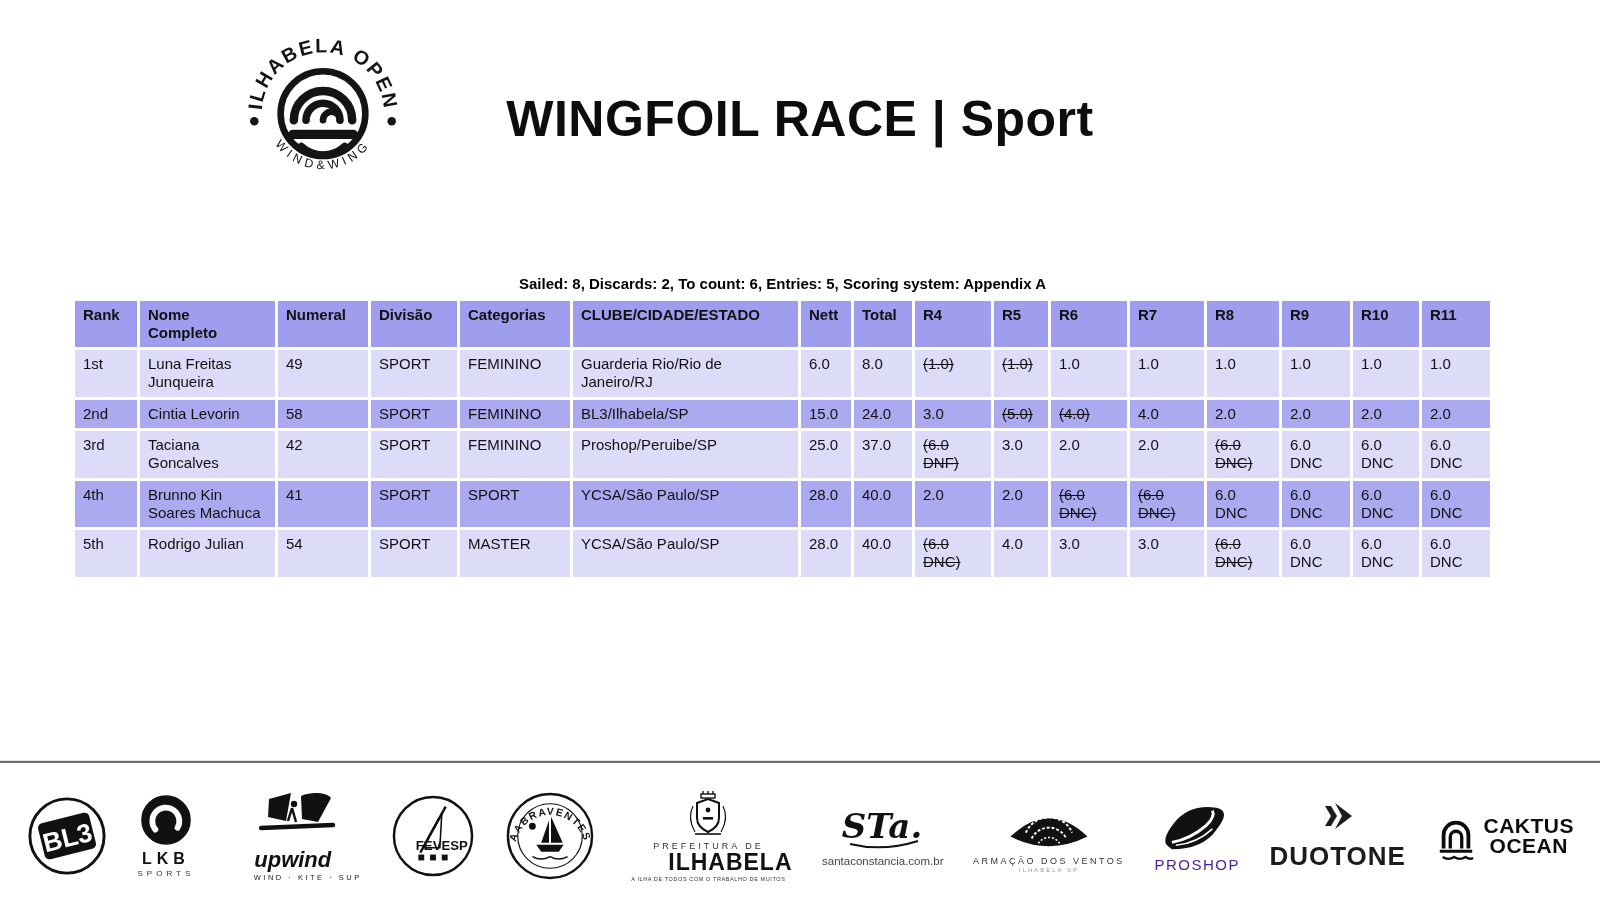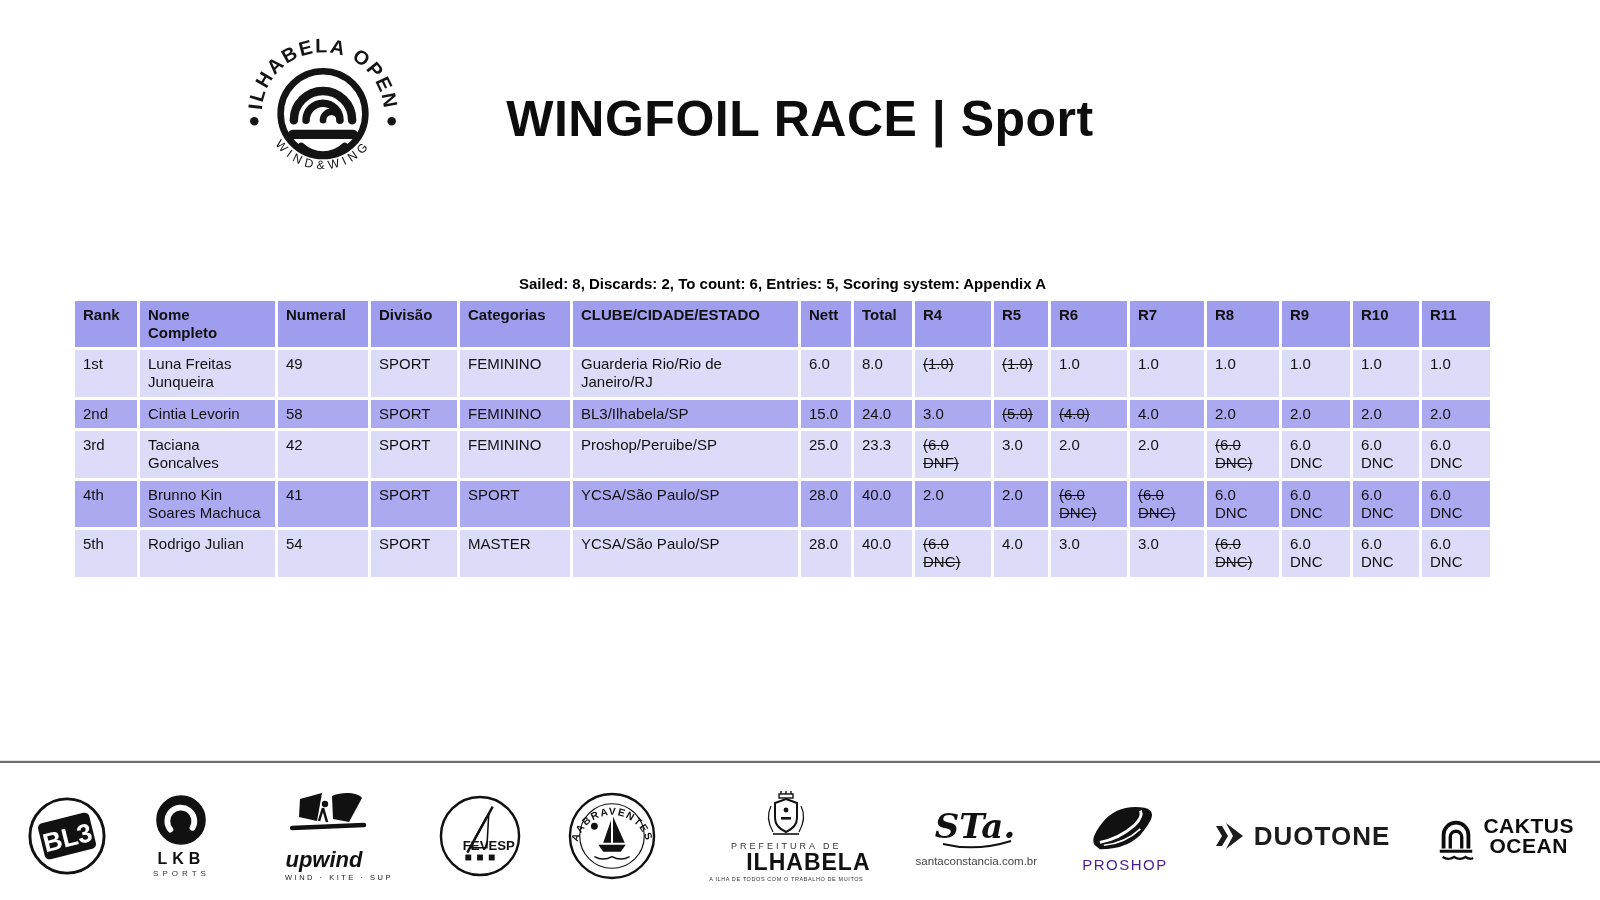--- a/index.html
+++ b/index.html
@@ -55,21 +55,21 @@
   .cbrow{font-size:28px;line-height:1;margin-top:2px;}
   .cb{font-weight:300;color:#1a1a1a;}
   .vela{font-weight:800;color:#0a0a0a;}
   .pref1{font-size:9px;letter-spacing:3px;color:#333;margin-top:3px;}
   .pref2{font-size:23px;font-weight:800;letter-spacing:1px;line-height:1;margin-left:44px;}
   .pref3{font-size:5.5px;letter-spacing:.6px;color:#333;margin-top:2px;}
   .santaurl{font-size:11.5px;color:#444;margin-top:2px;}
   .arm1{font-size:9px;letter-spacing:2.5px;color:#333;margin-top:4px;}
   .arm2{font-size:6px;letter-spacing:2px;color:#999;margin-top:1px;}
   .proshoptxt{font-size:15px;letter-spacing:1.5px;margin-top:2px;color:#4c1d95;}
-  .duo{flex-direction:row;gap:9px;align-items:center;}
+  .duo{flex-direction:column;gap:9px;align-items:center;}
   .duotxt{font-size:26px;font-weight:800;letter-spacing:1px;color:#1c1c1c;}
   .caktus{flex-direction:row;gap:6px;align-items:center;}
   .cak div{font-size:21px;font-weight:800;line-height:.95;letter-spacing:.5px;color:#0d0d0d;}
 </style>
 </head>
 <body>
 
 <div class="hdr">
   <div class="badge">
     <svg width="160" height="172" viewBox="0 0 170 172">
@@ -178,21 +178,21 @@
         <td>2.0</td>
       </tr>
       <tr class="row-light">
         <td>3rd</td>
         <td>Taciana Goncalves</td>
         <td>42</td>
         <td>SPORT</td>
         <td>FEMININO</td>
         <td>Proshop/Peruibe/SP</td>
         <td>25.0</td>
-        <td>23.3</td>
+        <td>37.0</td>
         <td><span class="strike">(6.0 DNF)</span></td>
         <td>3.0</td>
         <td>2.0</td>
         <td>2.0</td>
         <td><span class="strike">(6.0 DNC)</span></td>
         <td>6.0 DNC</td>
         <td>6.0 DNC</td>
         <td>6.0 DNC</td>
       </tr>
       <tr class="row-dark">
@@ -318,20 +318,30 @@
     </div>
 
     <div class="sp">
       <svg width="110" height="48" viewBox="0 0 110 48">
         <text x="54" y="33" text-anchor="middle" font-family="DejaVu Serif, serif" font-style="italic" font-weight="bold" font-size="34" fill="#111">STa.</text>
         <path d="M 22,39 Q 55,47 90,36" stroke="#111" stroke-width="2" fill="none"></path>
       </svg>
       <div class="santaurl">santaconstancia.com.br</div>
     </div>
 
+    <div class="sp">
+      <svg width="94" height="52" viewBox="0 0 96 54">
+        <path d="M 8,38 Q 48,0 88,38 Q 48,58 8,38 Z" fill="#111"></path>
+        <path d="M 24,34 A 26,26 0 0 1 72,34" stroke="#fff" stroke-width="2" fill="none" stroke-dasharray="3,2"></path>
+        <path d="M 30,40 A 20,20 0 0 1 66,40" stroke="#fff" stroke-width="2" fill="none" stroke-dasharray="3,2"></path>
+        <path d="M 37,45 A 13,13 0 0 1 59,45" stroke="#fff" stroke-width="1.6" fill="none" stroke-dasharray="2,2"></path>
+      </svg>
+      <div class="arm1">ARMAÇÃO DOS VENTOS</div>
+      <div class="arm2">ILHABELA SP</div>
+    </div>
 
     <div class="sp">
       <svg width="82" height="54" viewBox="0 0 84 56">
         <path d="M 12,48 Q 4,42 18,24 Q 34,4 62,8 Q 78,11 62,31 Q 48,51 16,51 Z" fill="#111"></path>
         <path d="M 16,44 Q 36,40 52,26 Q 61,17 58,11" stroke="#fff" stroke-width="3" fill="none"></path>
         <path d="M 20,47 Q 42,45 58,30" stroke="#fff" stroke-width="1.6" fill="none"></path>
       </svg>
       <div class="proshoptxt">PROSHOP</div>
     </div>
 

